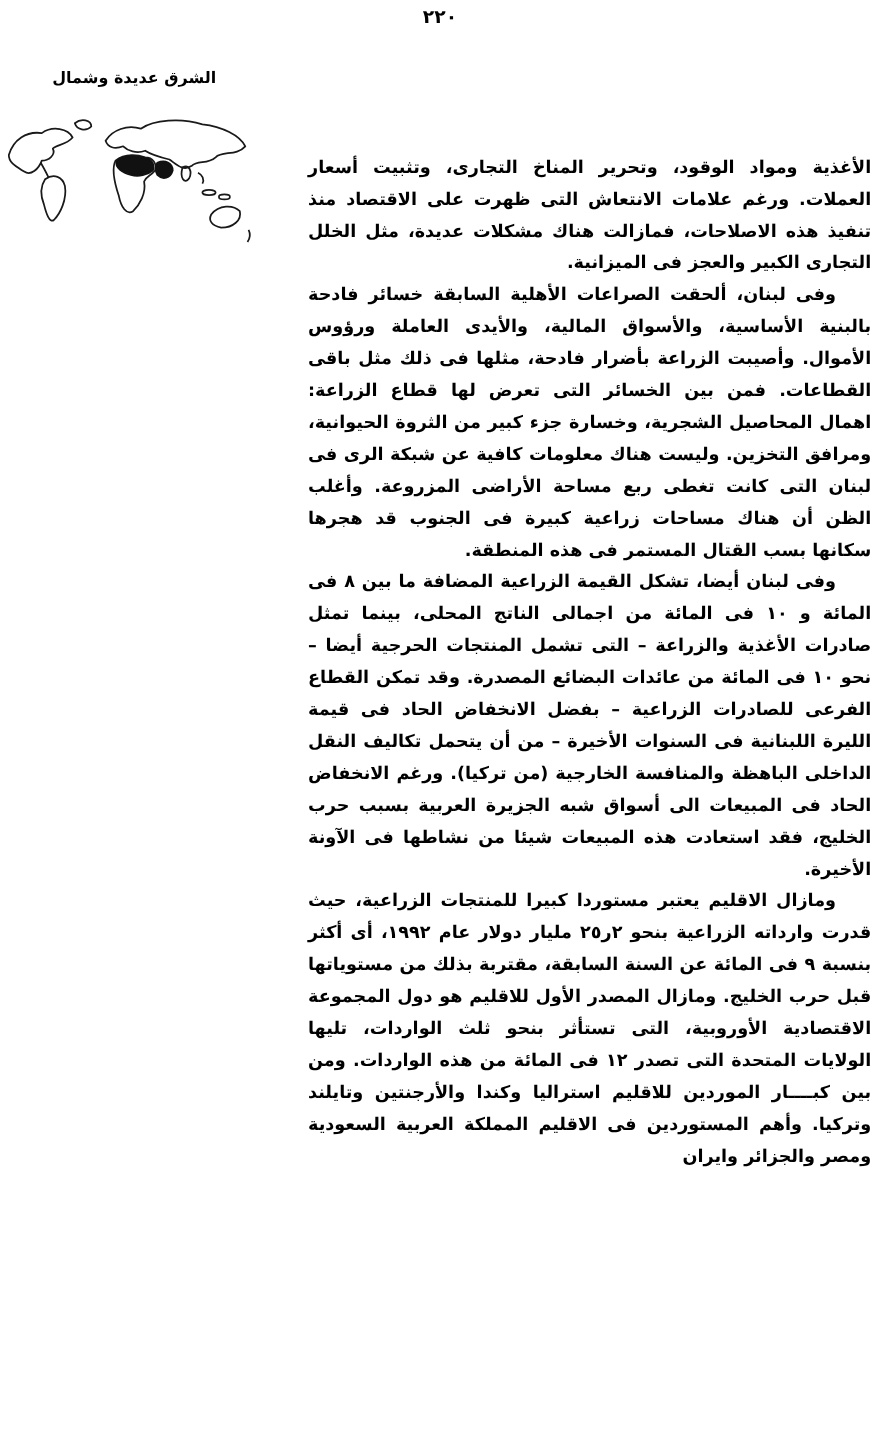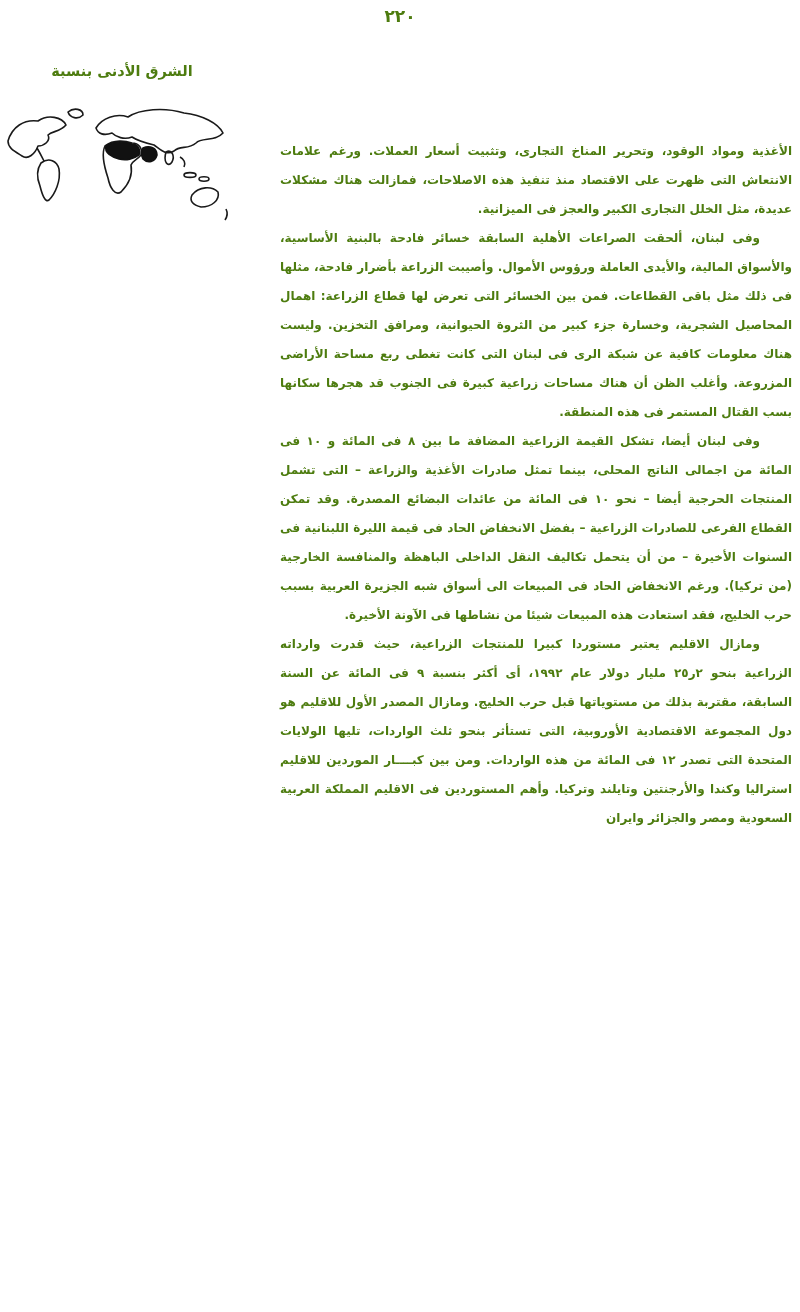--- a/index.html
+++ b/index.html
@@ -1,21 +1,21 @@
 <!DOCTYPE html>
 <html lang="ar"><head>
 <meta charset="utf-8">
 <style>
   html, body { margin: 0; padding: 0; background: #ffffff; }
   .page {
     position: relative;
     width: 800px;
     height: 1312px;
     background: #ffffff;
-    color: #4d7c0f;
+    color: #000000;
     font-family: "DejaVu Sans", sans-serif;
     overflow: hidden;
   }
   .page-number {
     position: absolute;
     top: 6px;
     left: 0;
     width: 800px;
     text-align: center;
     font-size: 17px;
@@ -50,37 +50,37 @@
     stroke-linejoin: round;
   }
   .world-map .filled { fill: #111111; stroke: #111111; }
   .text-col {
     position: absolute;
     top: 137px;
     right: 8px;
     width: 512px;
     direction: rtl;
     text-align: justify;
-    font-size: 12px;
+    font-size: 16px;
     line-height: 29px;
     font-weight: 600;
   }
   .text-col p { margin: 0; text-indent: 32px; }
   .text-col p.no-indent { text-indent: 0; }
 </style>
 </head>
 <body>
 
 <div class="page">
 
   <div class="page-number">٢٢٠</div>
 
   <aside class="left-col">
     <div class="region-heading">
-      <div>الشرق الأدنى بنسبة</div>
+      <div>الشرق عديدة وشمال</div>
     </div>
 
     <svg class="world-map" viewBox="0 0 236 136" aria-hidden="true">
 
       <path d="M4 40 C8 26 20 18 34 20 C44 13 58 16 62 24 C56 31 48 30 44 34 C47 40 40 45 34 45 C31 53 24 59 18 55 C10 50 4 47 4 40 Z"></path>
 
       <path d="M64 11 C70 6 79 8 79 14 C74 19 66 17 64 11 Z"></path>
 
       <path d="M33 47 C36 52 38 56 40 60"></path>
 

